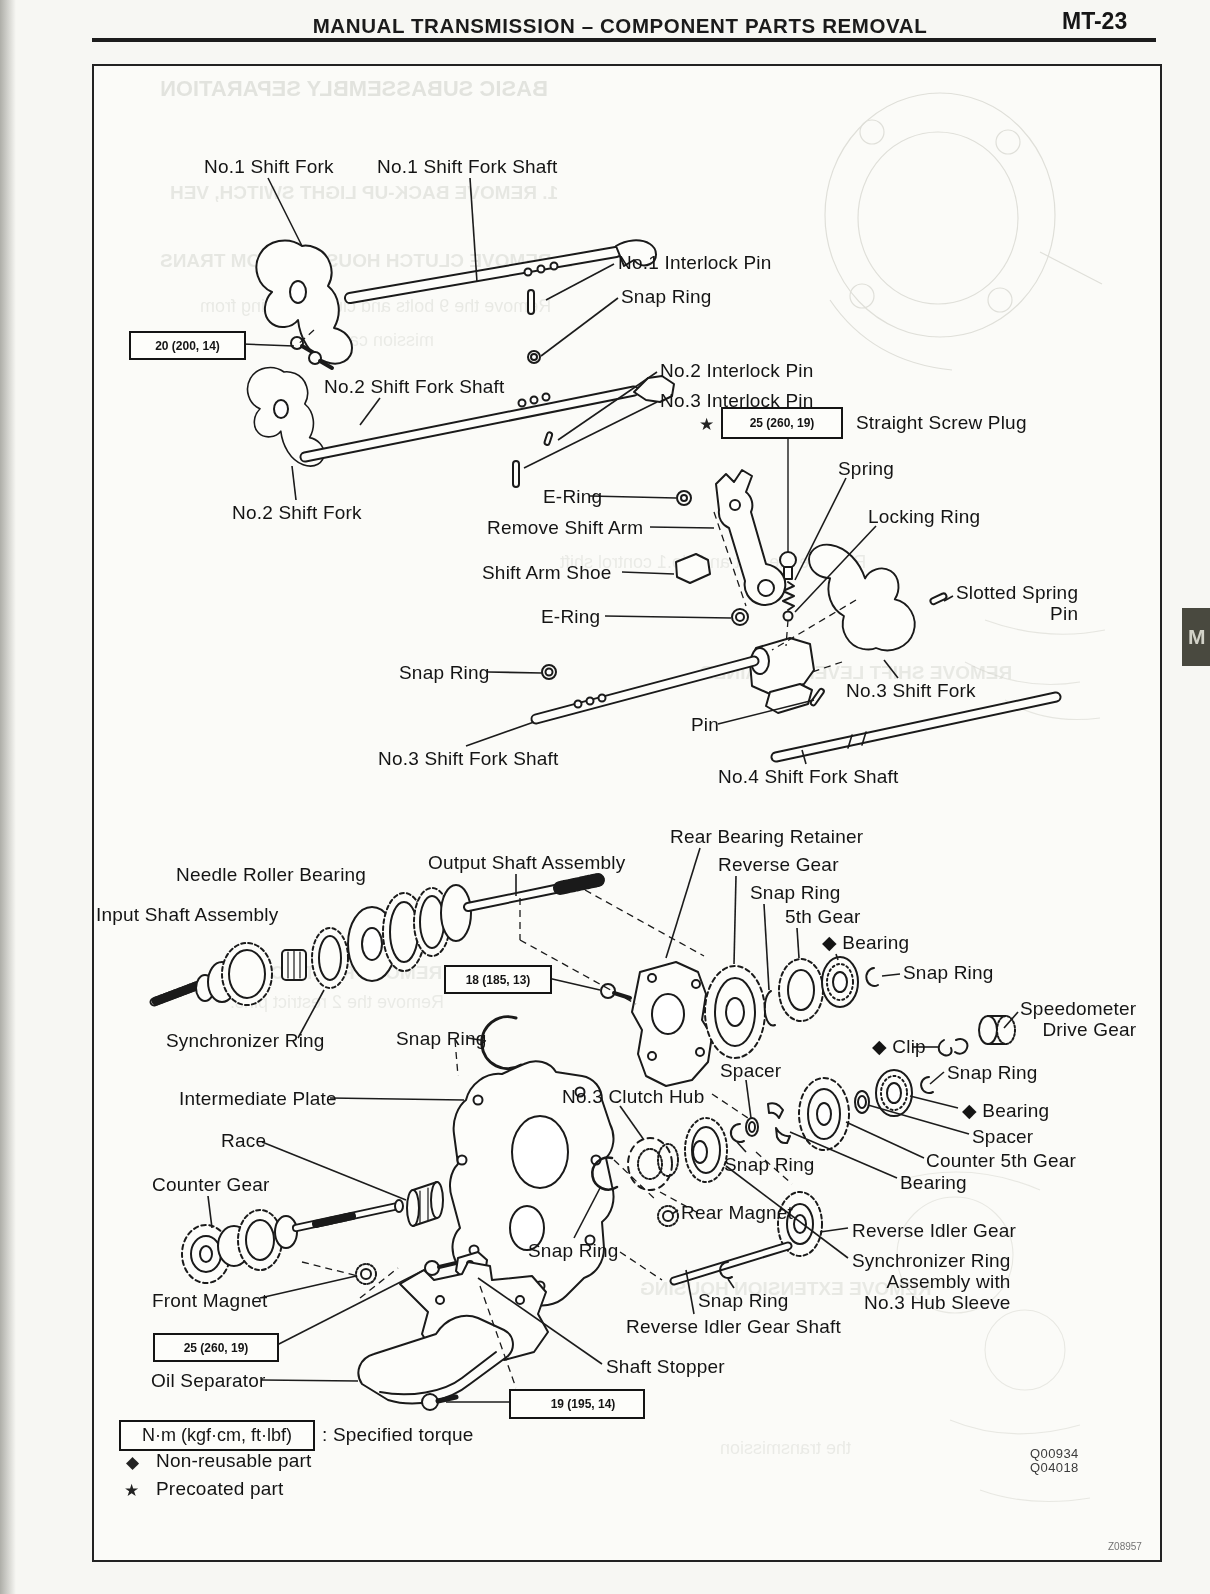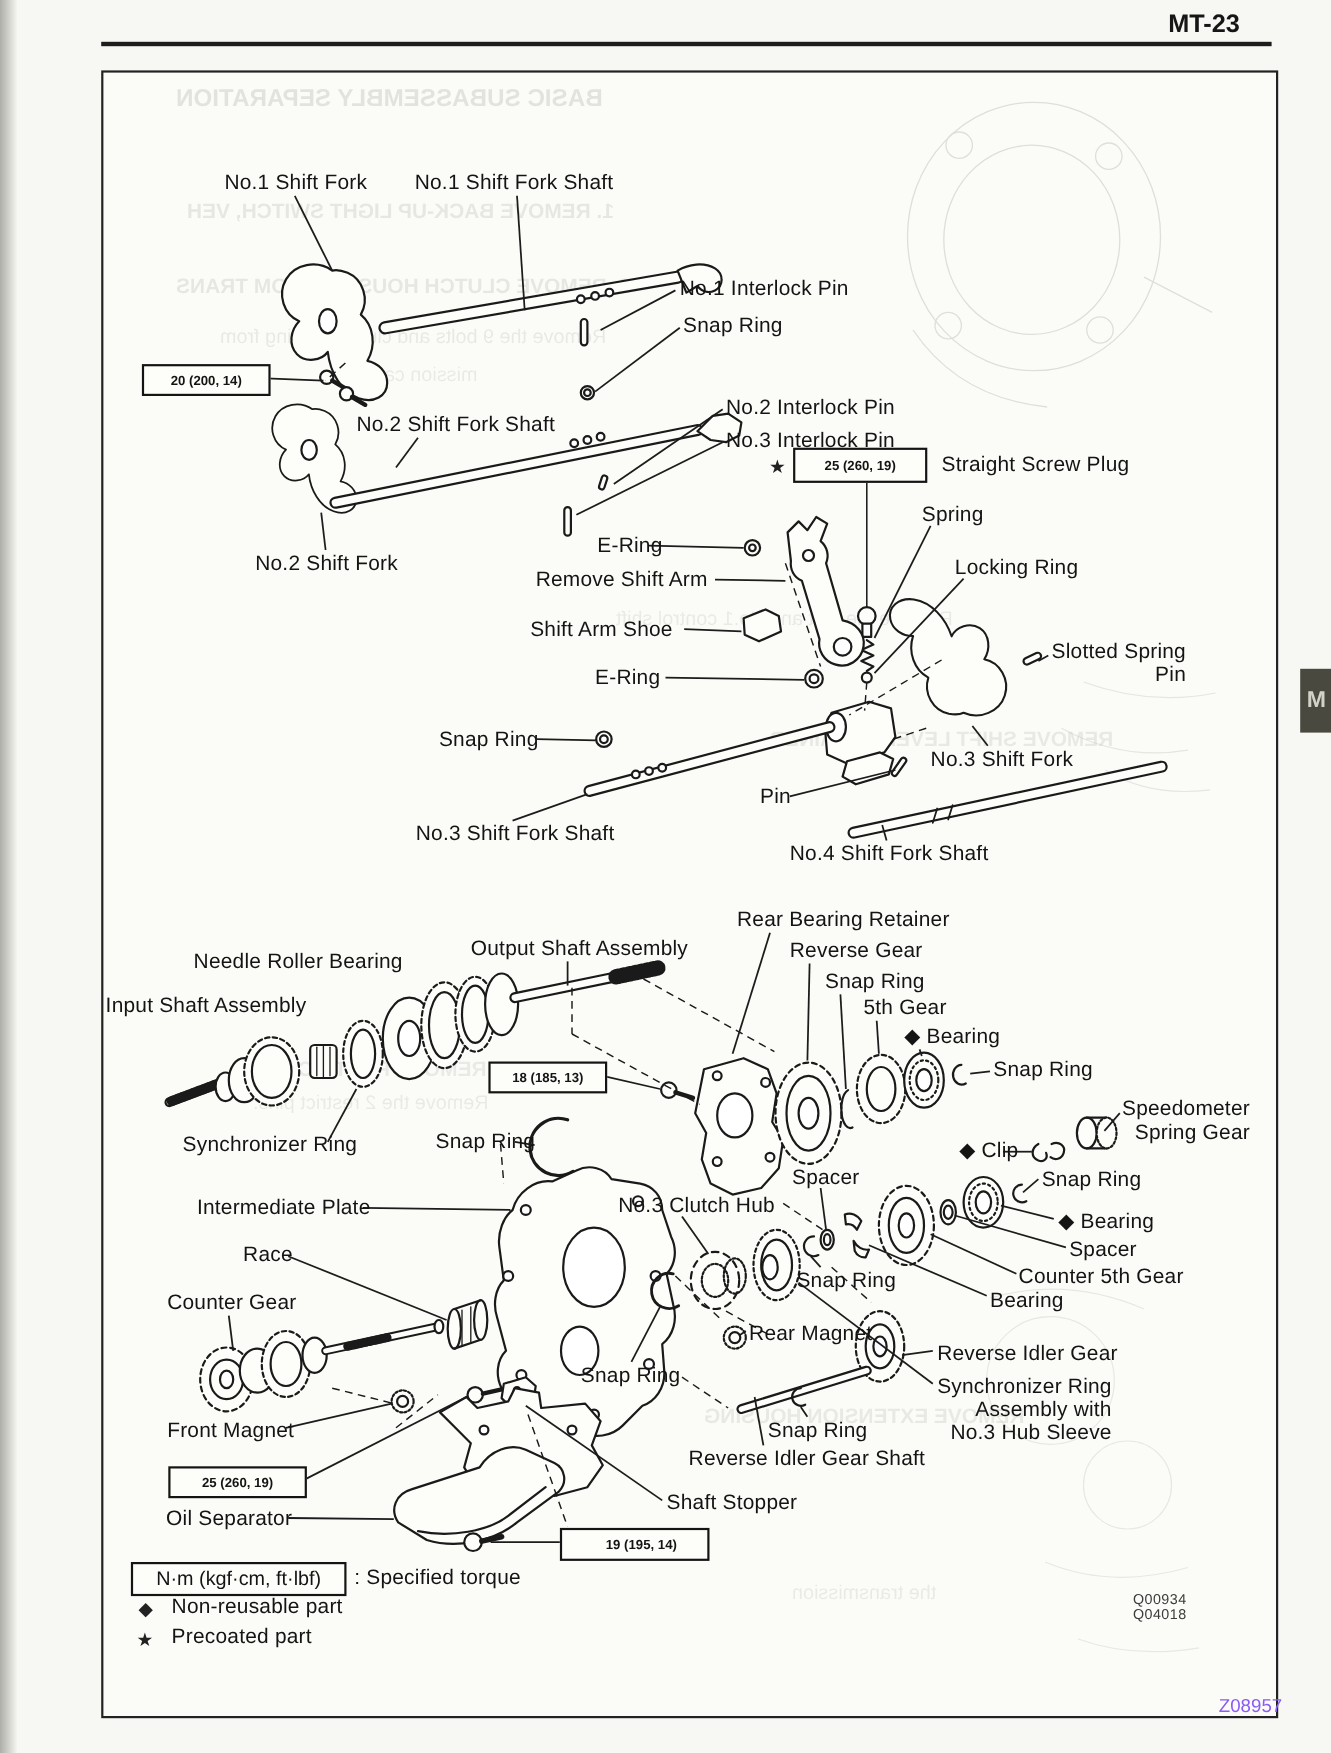--- a/index.html
+++ b/index.html
@@ -12,32 +12,33 @@
   .hdr-page{position:absolute;left:1062px;top:8px;width:130px;font-size:23px;font-weight:bold;color:#161616;}
   #hdr-rule{position:absolute;left:92px;top:38px;width:1064px;height:4px;background:#1d1d1d;}
   #frame{position:absolute;left:92px;top:64px;width:1066px;height:1494px;border:2.5px solid #222;background:#fbfbf8;}
   #edge-tab{position:absolute;left:1182px;top:608px;width:28px;height:58px;background:#49493f;
         color:#d2d2c8;font-size:21px;font-weight:bold;display:flex;align-items:center;padding-left:6px;}
   .lbl{position:absolute;font-size:19px;line-height:21px;color:#141414;letter-spacing:.2px;white-space:pre-line;text-align:right;}
   .tq{position:absolute;border:2px solid #141414;background:#fdfdfa;font-size:12px;font-weight:bold;
         color:#141414;text-align:center;display:flex;align-items:center;justify-content:center;}
   .sym{position:absolute;color:#222;font-size:17px;}
   .small-code{position:absolute;font-size:13px;color:#3c3c3c;letter-spacing:.4px;}
-  .corner-code{position:absolute;font-size:17px;color:#8b5cf6;}
+  .corner-code{position:absolute;font-size:10px;color:#737373;}
   .ghost{position:absolute;transform:scaleX(-1);color:#59604f;font-weight:bold;
         filter:blur(.7px);white-space:nowrap;}
   svg{position:absolute;left:0;top:0;}
 </style>
 </head>
 <body>
 
 <div id="page">
 
   <div id="edge-shadow"></div>
 
+  <div class="hdr-title">MANUAL TRANSMISSION – COMPONENT PARTS REMOVAL</div>
   <div class="hdr-page">MT-23</div>
   <div id="hdr-rule"></div>
 
   <div id="frame"></div>
 
   <div id="edge-tab">
     <span>M</span>
   </div>
 
   <div class="ghost" style="left:160px;top:76px;font-size:22px;opacity:.15;">BASIC SUBASSEMBLY SEPARATION</div>
@@ -427,21 +428,21 @@
   <div class="lbl" style="left:670px;top:826px;">Rear Bearing Retainer</div>
   <div class="lbl" style="left:428px;top:852px;">Output Shaft Assembly</div>
   <div class="lbl" style="left:718px;top:854px;">Reverse Gear</div>
   <div class="lbl" style="left:750px;top:882px;">Snap Ring</div>
   <div class="lbl" style="left:785px;top:906px;">5th Gear</div>
   <div class="lbl" style="left:822px;top:932px;"><span>◆</span> <span>Bearing</span></div>
   <div class="lbl" style="left:176px;top:864px;">Needle Roller Bearing</div>
   <div class="lbl" style="left:96px;top:904px;">Input Shaft Assembly</div>
   <div class="lbl" style="left:903px;top:962px;">Snap Ring</div>
   <div class="lbl" style="left:1020px;top:998px;">Speedometer
-Spring Gear</div>
+Drive Gear</div>
   <div class="lbl" style="left:872px;top:1036px;"><span>◆</span> <span>Clip</span></div>
   <div class="lbl" style="left:166px;top:1030px;">Synchronizer Ring</div>
   <div class="lbl" style="left:396px;top:1028px;">Snap Ring</div>
   <div class="lbl" style="left:720px;top:1060px;">Spacer</div>
   <div class="lbl" style="left:179px;top:1088px;">Intermediate Plate</div>
   <div class="lbl" style="left:562px;top:1086px;">No.3 Clutch Hub</div>
   <div class="lbl" style="left:947px;top:1062px;">Snap Ring</div>
   <div class="lbl" style="left:962px;top:1100px;"><span>◆</span> <span>Bearing</span></div>
   <div class="lbl" style="left:972px;top:1126px;">Spacer</div>
   <div class="lbl" style="left:926px;top:1150px;">Counter 5th Gear</div>

